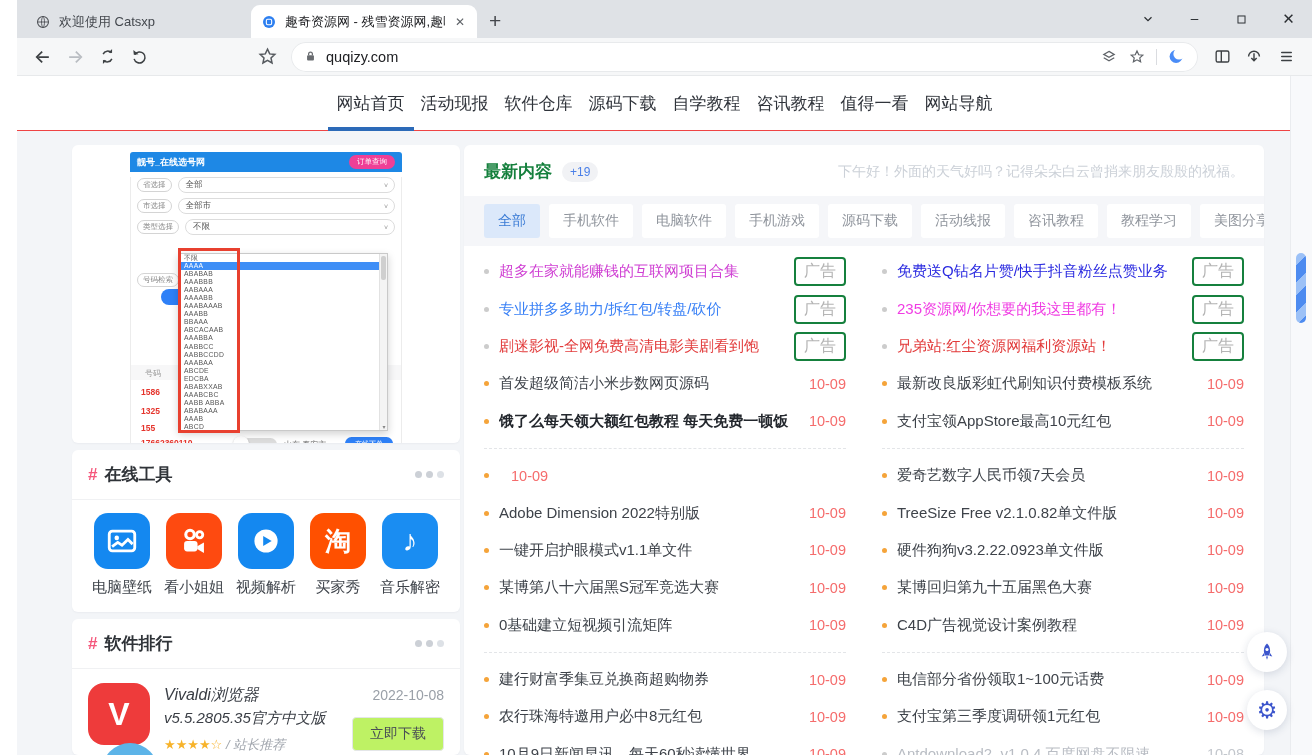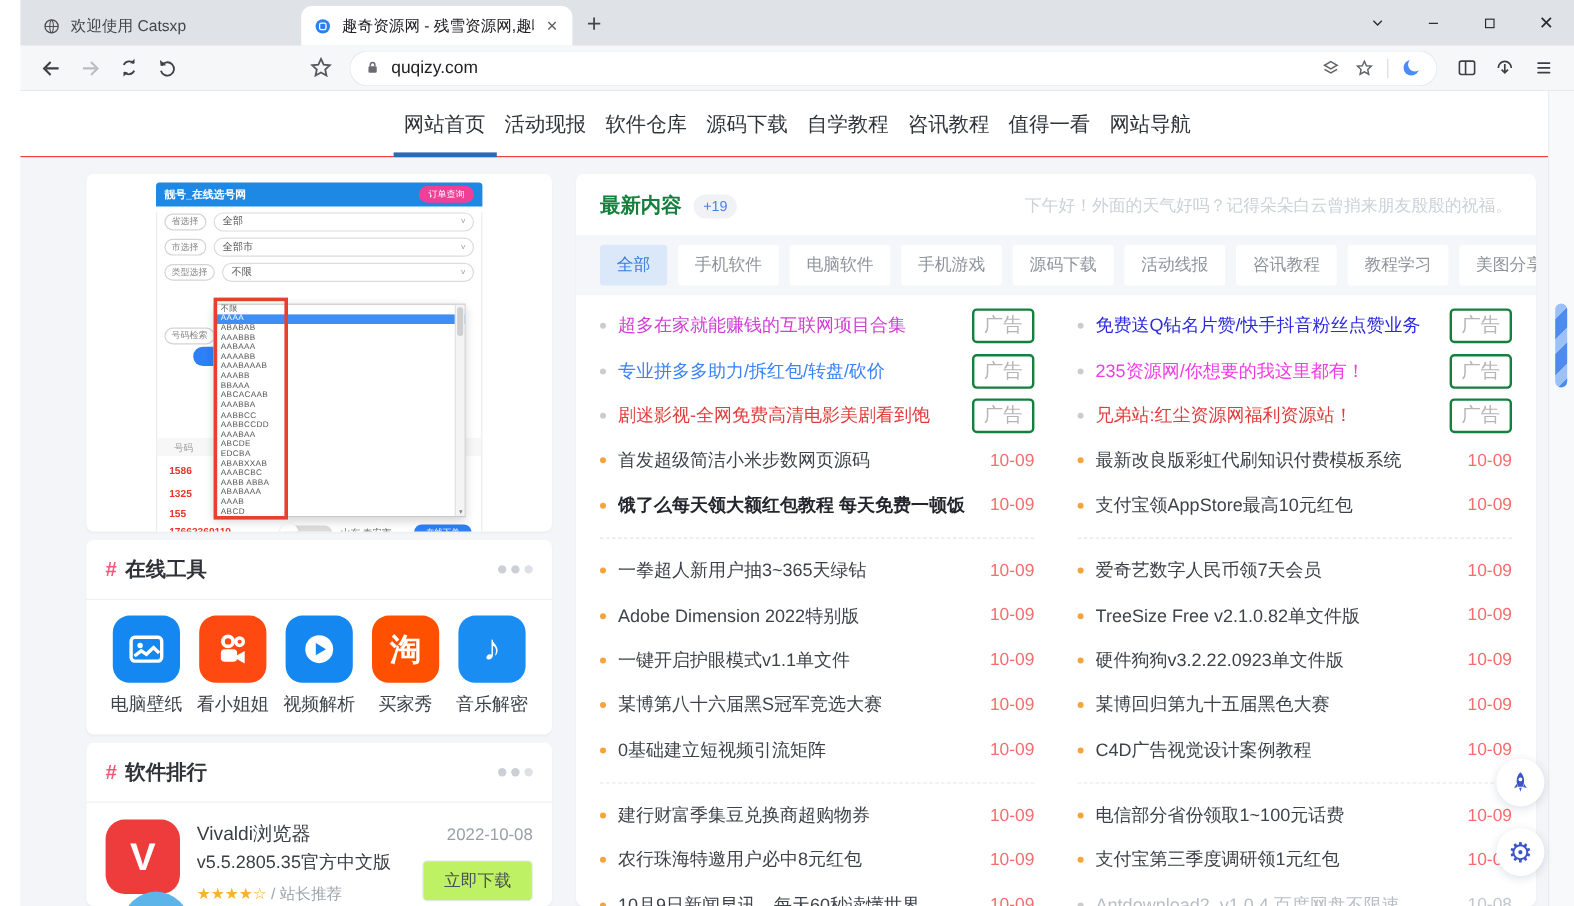--- a/index.html
+++ b/index.html
@@ -27,21 +27,21 @@
   .ab-right{display:flex;align-items:center;gap:10px;}
   .ab-divider{width:1px;height:16px;background:#dadce0;}
 
   
   .page{position:relative;height:679px;}
   .mainnav{height:55px;background:#fff;display:flex;justify-content:center;align-items:center;
       padding:0 68px;border-bottom:1px solid #ef4444;position:relative;z-index:2;}
   .nav-item{font-size:17px;color:#30343b;position:relative;height:55px;display:flex;align-items:center;padding:0 8px;cursor:pointer;}
   .nav-item.active::after{content:"";position:absolute;left:50%;transform:translateX(-50%);bottom:0;width:86px;height:4px;background:#2c6ab8;}
 
-  .content{height:624px;background:#f3f5f8;display:flex;gap:20px;padding:14px 0 0 55px;overflow:hidden;position:relative;}
+  .content{height:624px;background:#f3f5f8;display:flex;gap:4px;padding:14px 0 0 55px;overflow:hidden;position:relative;}
   .card{background:#fff;border-radius:6px;box-shadow:0 1px 2px rgba(20,30,50,.04);}
 
   
   .col-left{width:388px;flex:none;display:flex;flex-direction:column;}
   .promo-card{height:298px;position:relative;overflow:hidden;margin-bottom:7px;flex:none;}
   .shot{position:absolute;left:58px;top:7px;width:272px;height:291px;font-family:"Liberation Sans",sans-serif;}
   .shot-head{height:20px;background:#1e88e5;border-radius:3px 3px 0 0;display:flex;align-items:center;
       justify-content:space-between;padding:0 7px;}
   .shot-title{color:#fff;font-size:9px;font-weight:bold;}
   .order-pill{background:#ef3f96;color:#fff;font-size:7.5px;padding:2px 8px;border-radius:8px;}
@@ -83,21 +83,21 @@
   .tools-row{display:flex;justify-content:space-between;padding:13px 18px 0 18px;}
   .tool{display:flex;flex-direction:column;align-items:center;width:64px;}
   .tool-ico{width:56px;height:56px;border-radius:14px;display:flex;align-items:center;justify-content:center;color:#fff;}
   .tool-lbl{margin-top:9px;font-size:15px;color:#3f444b;white-space:nowrap;}
   .g-char{font-size:26px;font-weight:bold;color:#fff;line-height:1;}
 
   .rank-card{flex:1;position:relative;overflow:hidden;}
   .rank-item{display:flex;padding:14px 16px 0 16px;position:relative;}
   .rank-ico{width:62px;height:62px;border-radius:16px;background:#ee3b3b;display:flex;align-items:center;justify-content:center;
       color:#fff;font-size:32px;font-weight:bold;flex:none;}
-  .rank-info{margin-left:14px;flex:1;}
+  .rank-info{margin-left:14px;flex:1;font-style:italic;}
   .rank-name{font-size:16px;color:#3a3e45;margin-top:2px;}
   .rank-ver{font-size:15px;color:#3a3e45;margin-top:3px;}
   .rank-stars{margin-top:8px;font-size:13px;color:#f7b32b;}
   .rank-note{color:#a0a5ad;font-size:13px;}
   .rank-date{position:absolute;right:16px;top:18px;font-size:14px;color:#9aa0a8;}
   .dl-btn{position:absolute;right:16px;top:48px;border:1px solid #e4e6e8;border-radius:4px;background:#bef264;
       padding:7px 17px;font-size:14px;color:#4a4f55;}
   .next-ico{position:absolute;left:30px;top:124px;width:56px;height:56px;border-radius:50%;background:#5db4e8;}
 
   
@@ -471,21 +471,20 @@
                 <span class="date">10-09</span>
               </div>
               <div class="list-row">
                 <span class="bullet"></span>
                 <a class="list-title bold">饿了么每天领大额红包教程 每天免费一顿饭</a>
                 <span class="date">10-09</span>
               </div>
               <div class="list-divider"></div>
               <div class="list-row">
                 <span class="bullet"></span>
-                <a class="list-title">一拳超人新用户抽3~365天绿钻</a>
                 <span class="date">10-09</span>
               </div>
               <div class="list-row">
                 <span class="bullet"></span>
                 <a class="list-title">Adobe Dimension 2022特别版</a>
                 <span class="date">10-09</span>
               </div>
               <div class="list-row">
                 <span class="bullet"></span>
                 <a class="list-title">一键开启护眼模式v1.1单文件</a>

